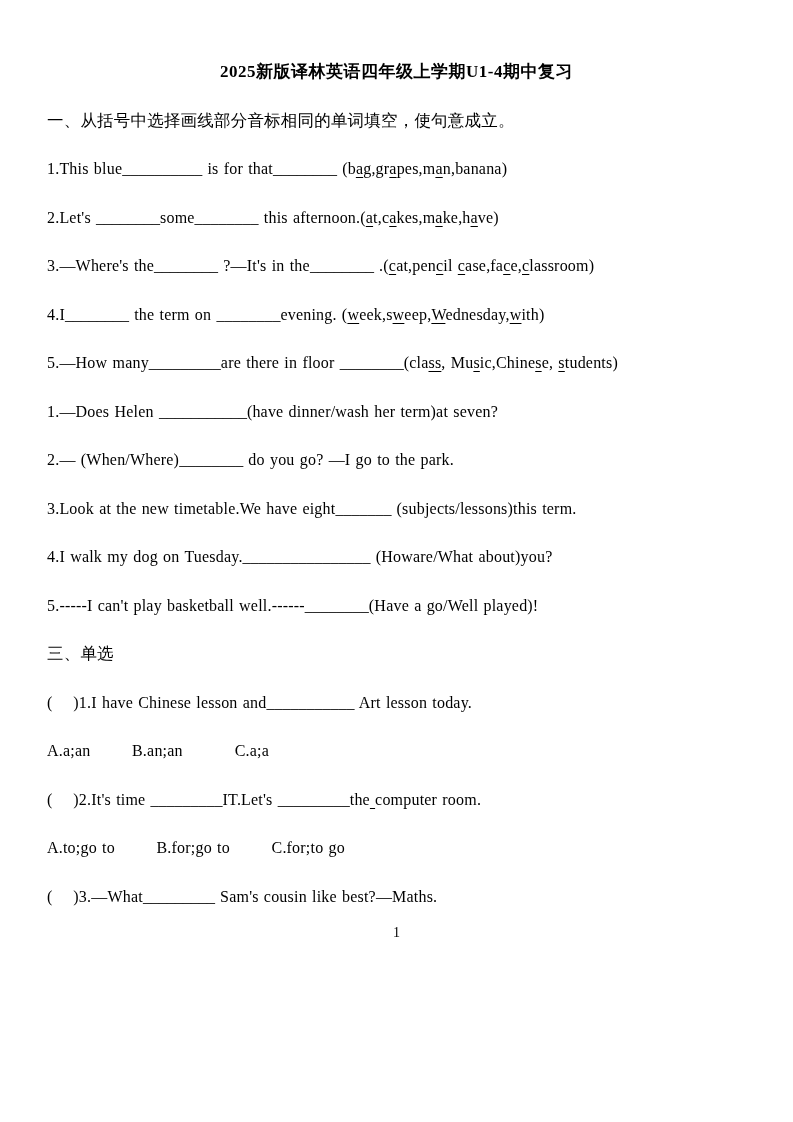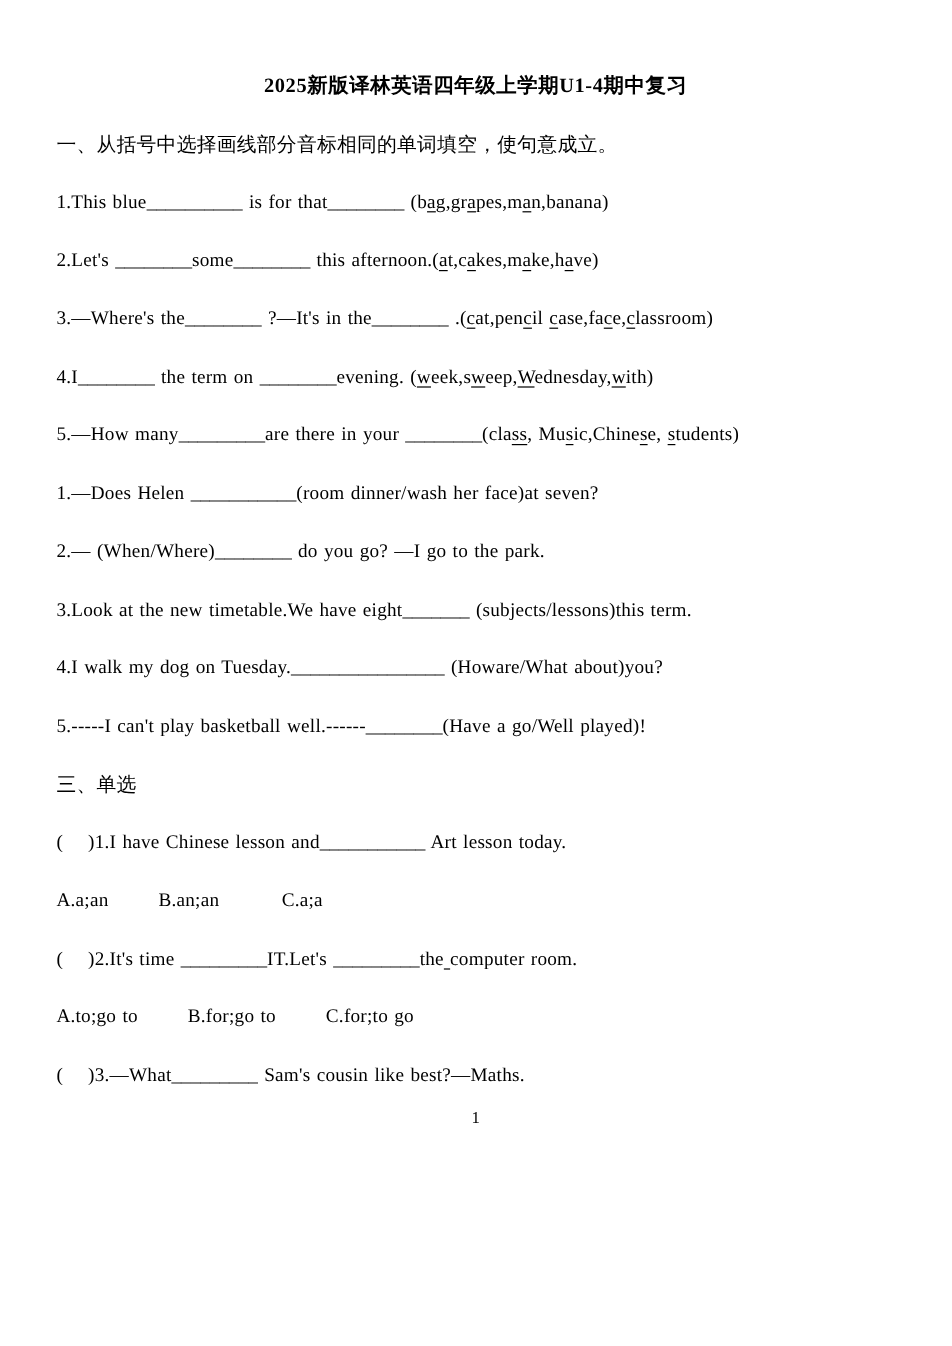--- a/index.html
+++ b/index.html
@@ -53,27 +53,27 @@
 
   <div class="line title">2025新版译林英语四年级上学期U1-4期中复习</div>
 
   <section>
     <div class="line heading">一、从括号中选择画线部分音标相同的单词填空，使句意成立。</div>
     <div class="lines">
         <div class="line"><span>1.This blue</span><span class="blank">__________</span><span> is for that</span><span class="blank">________</span><span> (b</span><span class="ul">a</span><span>g,gr</span><span class="ul">a</span><span>pes,m</span><span class="ul">a</span><span>n,banana)</span></div>
         <div class="line"><span>2.Let's </span><span class="blank">________</span><span>some</span><span class="blank">________</span><span> this afternoon.(</span><span class="ul">a</span><span>t,c</span><span class="ul">a</span><span>kes,m</span><span class="ul">a</span><span>ke,h</span><span class="ul">a</span><span>ve)</span></div>
         <div class="line"><span>3.—Where's the</span><span class="blank">________</span><span> ?—It's in the</span><span class="blank">________</span><span> .(</span><span class="ul">c</span><span>at,pen</span><span class="ul">c</span><span>il </span><span class="ul">c</span><span>ase,fa</span><span class="ul">c</span><span>e,</span><span class="ul">c</span><span>lassroom)</span></div>
         <div class="line"><span>4.I</span><span class="blank">________</span><span> the term on </span><span class="blank">________</span><span>evening. (</span><span class="ul">w</span><span>eek,s</span><span class="ul">w</span><span>eep,</span><span class="ul">W</span><span>ednesday,</span><span class="ul">w</span><span>ith)</span></div>
-        <div class="line"><span>5.—How many</span><span class="blank">_________</span><span>are there in your </span><span class="blank">________</span><span>(cla</span><span class="ul">ss</span><span>, Mu</span><span class="ul">s</span><span>ic,Chine</span><span class="ul">s</span><span>e, </span><span class="ul">s</span><span>tudents)</span></div>
+        <div class="line"><span>5.—How many</span><span class="blank">_________</span><span>are there in floor </span><span class="blank">________</span><span>(cla</span><span class="ul">ss</span><span>, Mu</span><span class="ul">s</span><span>ic,Chine</span><span class="ul">s</span><span>e, </span><span class="ul">s</span><span>tudents)</span></div>
       </div>
   </section>
 
   <section>
     <div class="lines">
-        <div class="line"><span>1.—Does Helen </span><span class="blank">___________</span><span>(room dinner/wash her face)at seven?</span></div>
+        <div class="line"><span>1.—Does Helen </span><span class="blank">___________</span><span>(have dinner/wash her term)at seven?</span></div>
         <div class="line"><span>2.— (When/Where)</span><span class="blank">________</span><span> do you go? —I go to the park.</span></div>
         <div class="line"><span>3.Look at the new timetable.We have eight</span><span class="blank">_______</span><span> (subjects/lessons)this term.</span></div>
         <div class="line"><span>4.I walk my dog on Tuesday.</span><span class="blank">________________</span><span> (Howare/What about)you?</span></div>
         <div class="line"><span>5.-----I can't play basketball well.------</span><span class="blank">________</span><span>(Have a go/Well played)!</span></div>
       </div>
   </section>
 
   <section>
     <div class="line heading">三、单选</div>
     <div class="lines">

